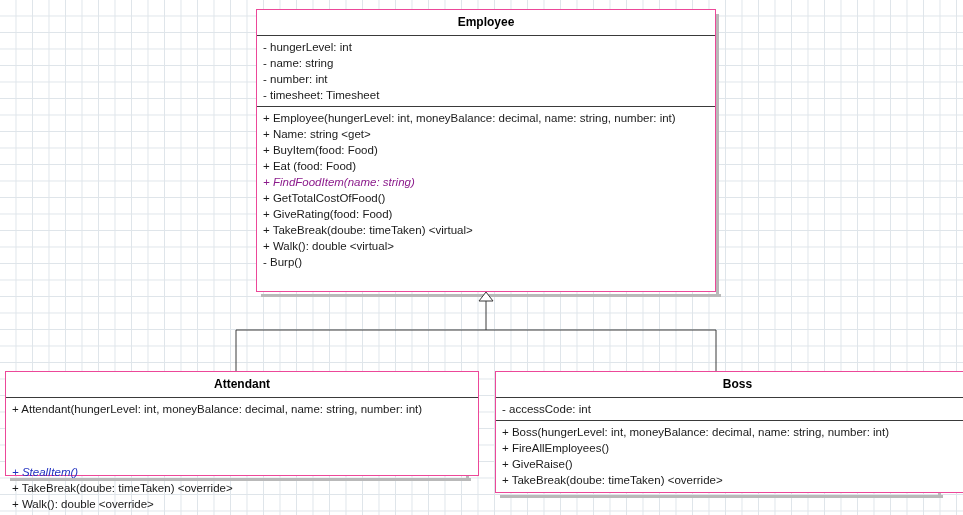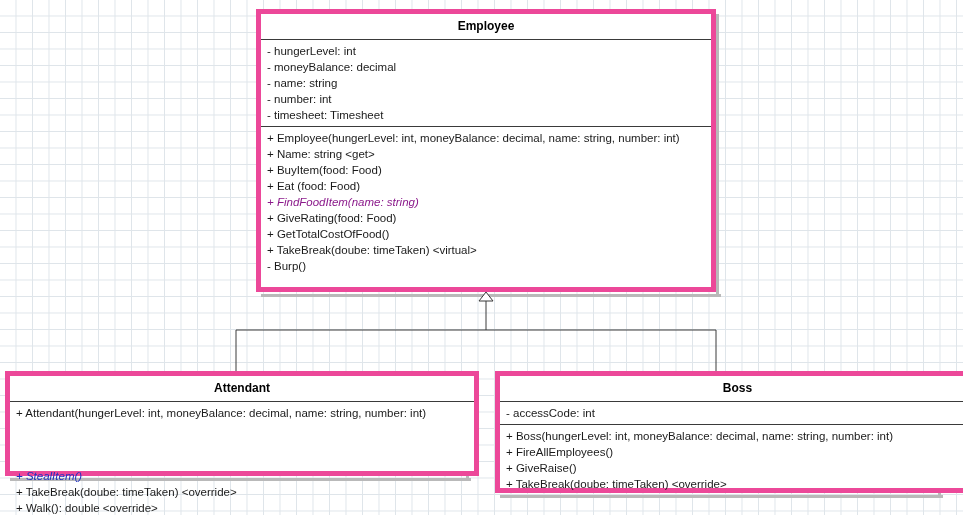--- a/index.html
+++ b/index.html
@@ -30,21 +30,21 @@
   #canvas {
     position: absolute;
     left: 0; top: 0;
     width: 963px;
     height: 515px;
     z-index: 2;
   }
   .umlbox {
     position: absolute;
     background: #ffffff;
-    border: 5px solid #ec4899;
+    border: 1px solid #ec4899;
     box-sizing: border-box;
     z-index: 3;
   }
   .cls-title {
     text-align: center;
     font-weight: bold;
     font-size: 12px;
     color: #000000;
     padding: 5px 4px 6px 4px;
     box-sizing: border-box;
@@ -121,35 +121,35 @@
 <div class="shadow" style="left:10px; top:478px; width:461px; height:3px;"></div>
 <div class="shadow" style="left:466px; top:376px; width:3px; height:105px;"></div>
 <div class="shadow" style="left:500px; top:495px; width:443px; height:3px;"></div>
 <div class="shadow" style="left:938px; top:376px; width:3px; height:122px;"></div>
 
 <div class="umlbox" id="box-employee">
   <div class="cls-title">Employee</div>
   <div class="divider"></div>
   <div class="section">
     <div class="member">- hungerLevel: int</div>
-    <div class="member">- moneyBalance: decimal</div>
     <div class="member">- name: string</div>
     <div class="member">- number: int</div>
     <div class="member">- timesheet: Timesheet</div>
   </div>
   <div class="divider"></div>
   <div class="section">
     <div class="member">+ Employee(hungerLevel: int, moneyBalance: decimal, name: string, number: int)</div>
     <div class="member">+ Name: string &lt;get&gt;</div>
     <div class="member">+ BuyItem(food: Food)</div>
     <div class="member">+ Eat (food: Food)</div>
     <div class="member abstract-purple">+ FindFoodItem(name: string)</div>
+    <div class="member">+ GetTotalCostOfFood()</div>
     <div class="member">+ GiveRating(food: Food)</div>
-    <div class="member">+ GetTotalCostOfFood()</div>
     <div class="member">+ TakeBreak(doube: timeTaken) &lt;virtual&gt;</div>
+    <div class="member">+ Walk(): double &lt;virtual&gt;</div>
     <div class="member">- Burp()</div>
   </div>
 </div>
 
 <div class="umlbox" id="box-attendant">
   <div class="cls-title">Attendant</div>
   <div class="divider"></div>
   <div class="section">
     <div class="member">+ Attendant(hungerLevel: int, moneyBalance: decimal, name: string, number: int)</div>
     <div class="member abstract-blue">+ StealItem()</div>

